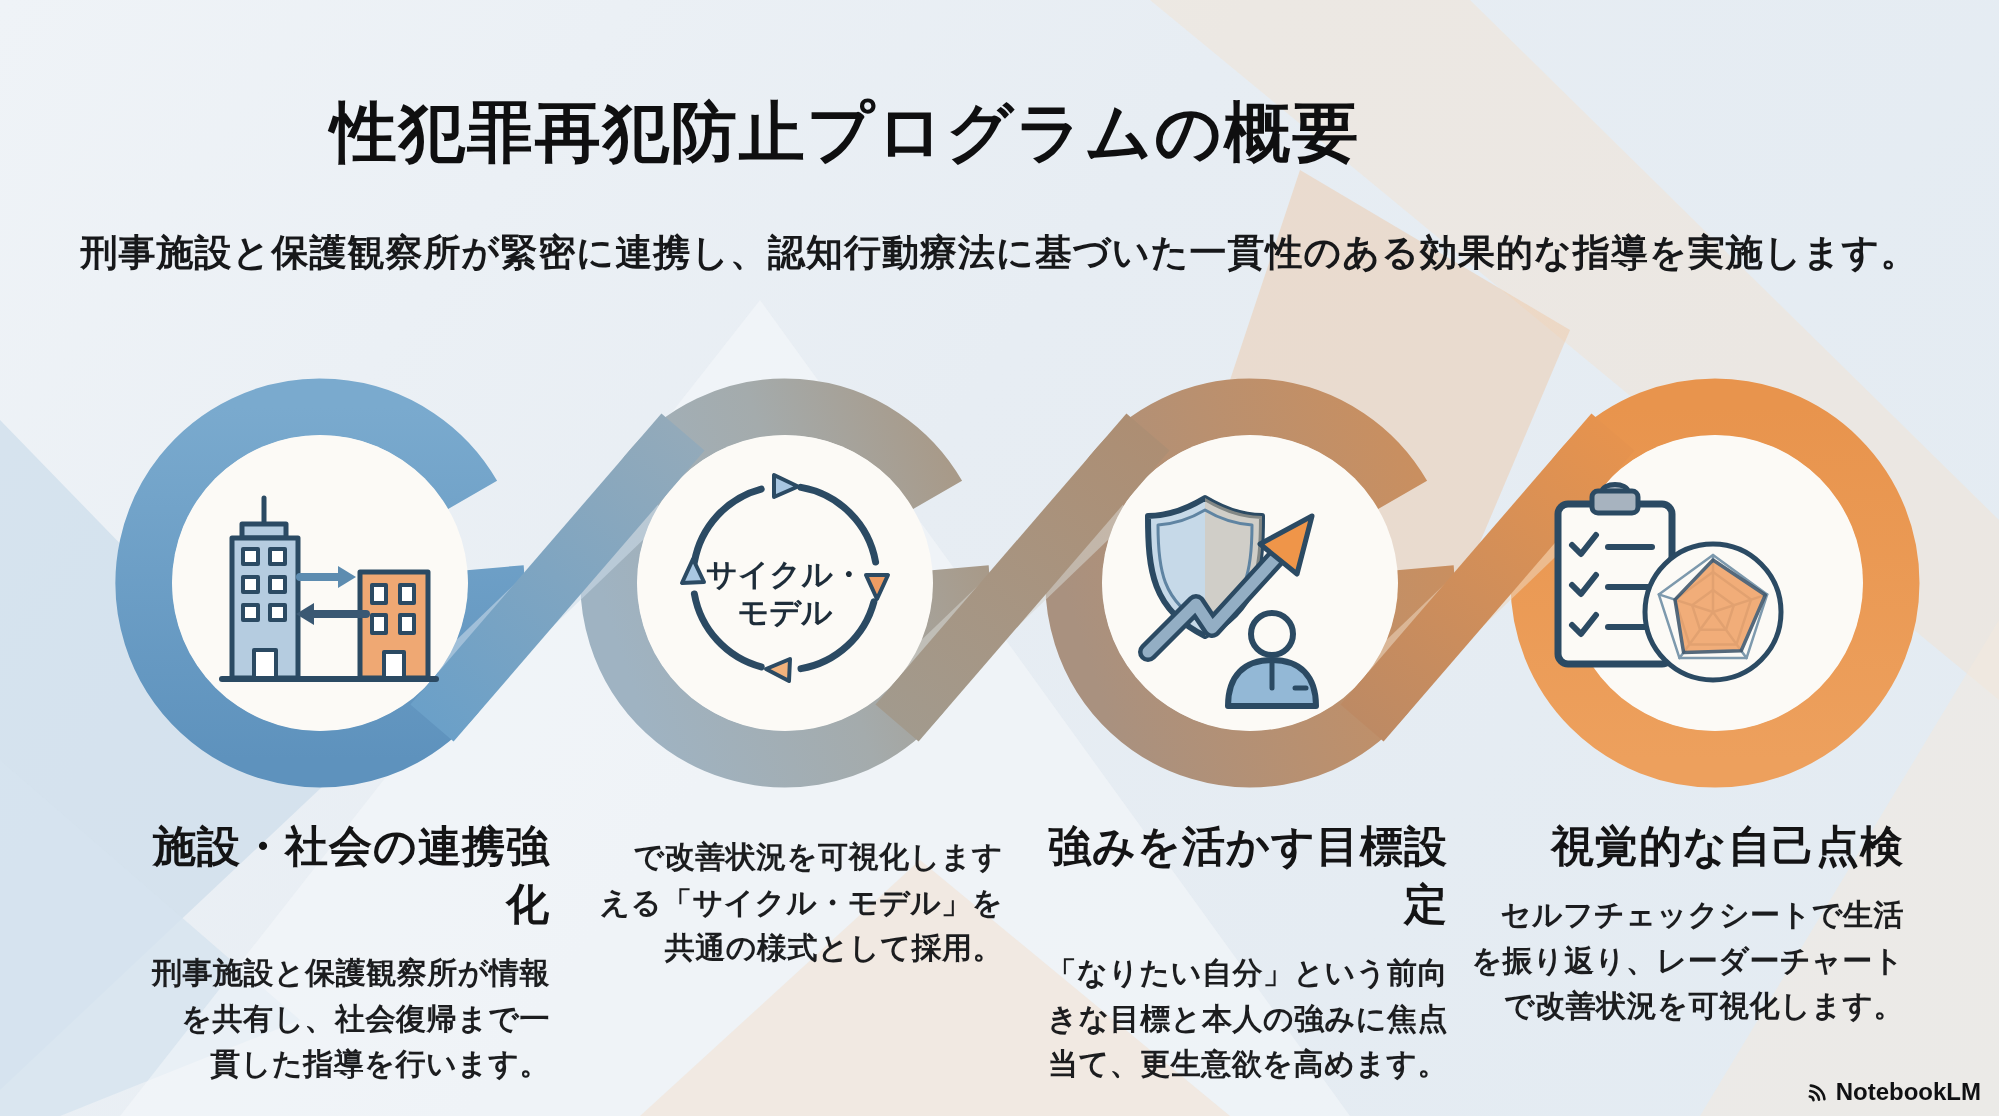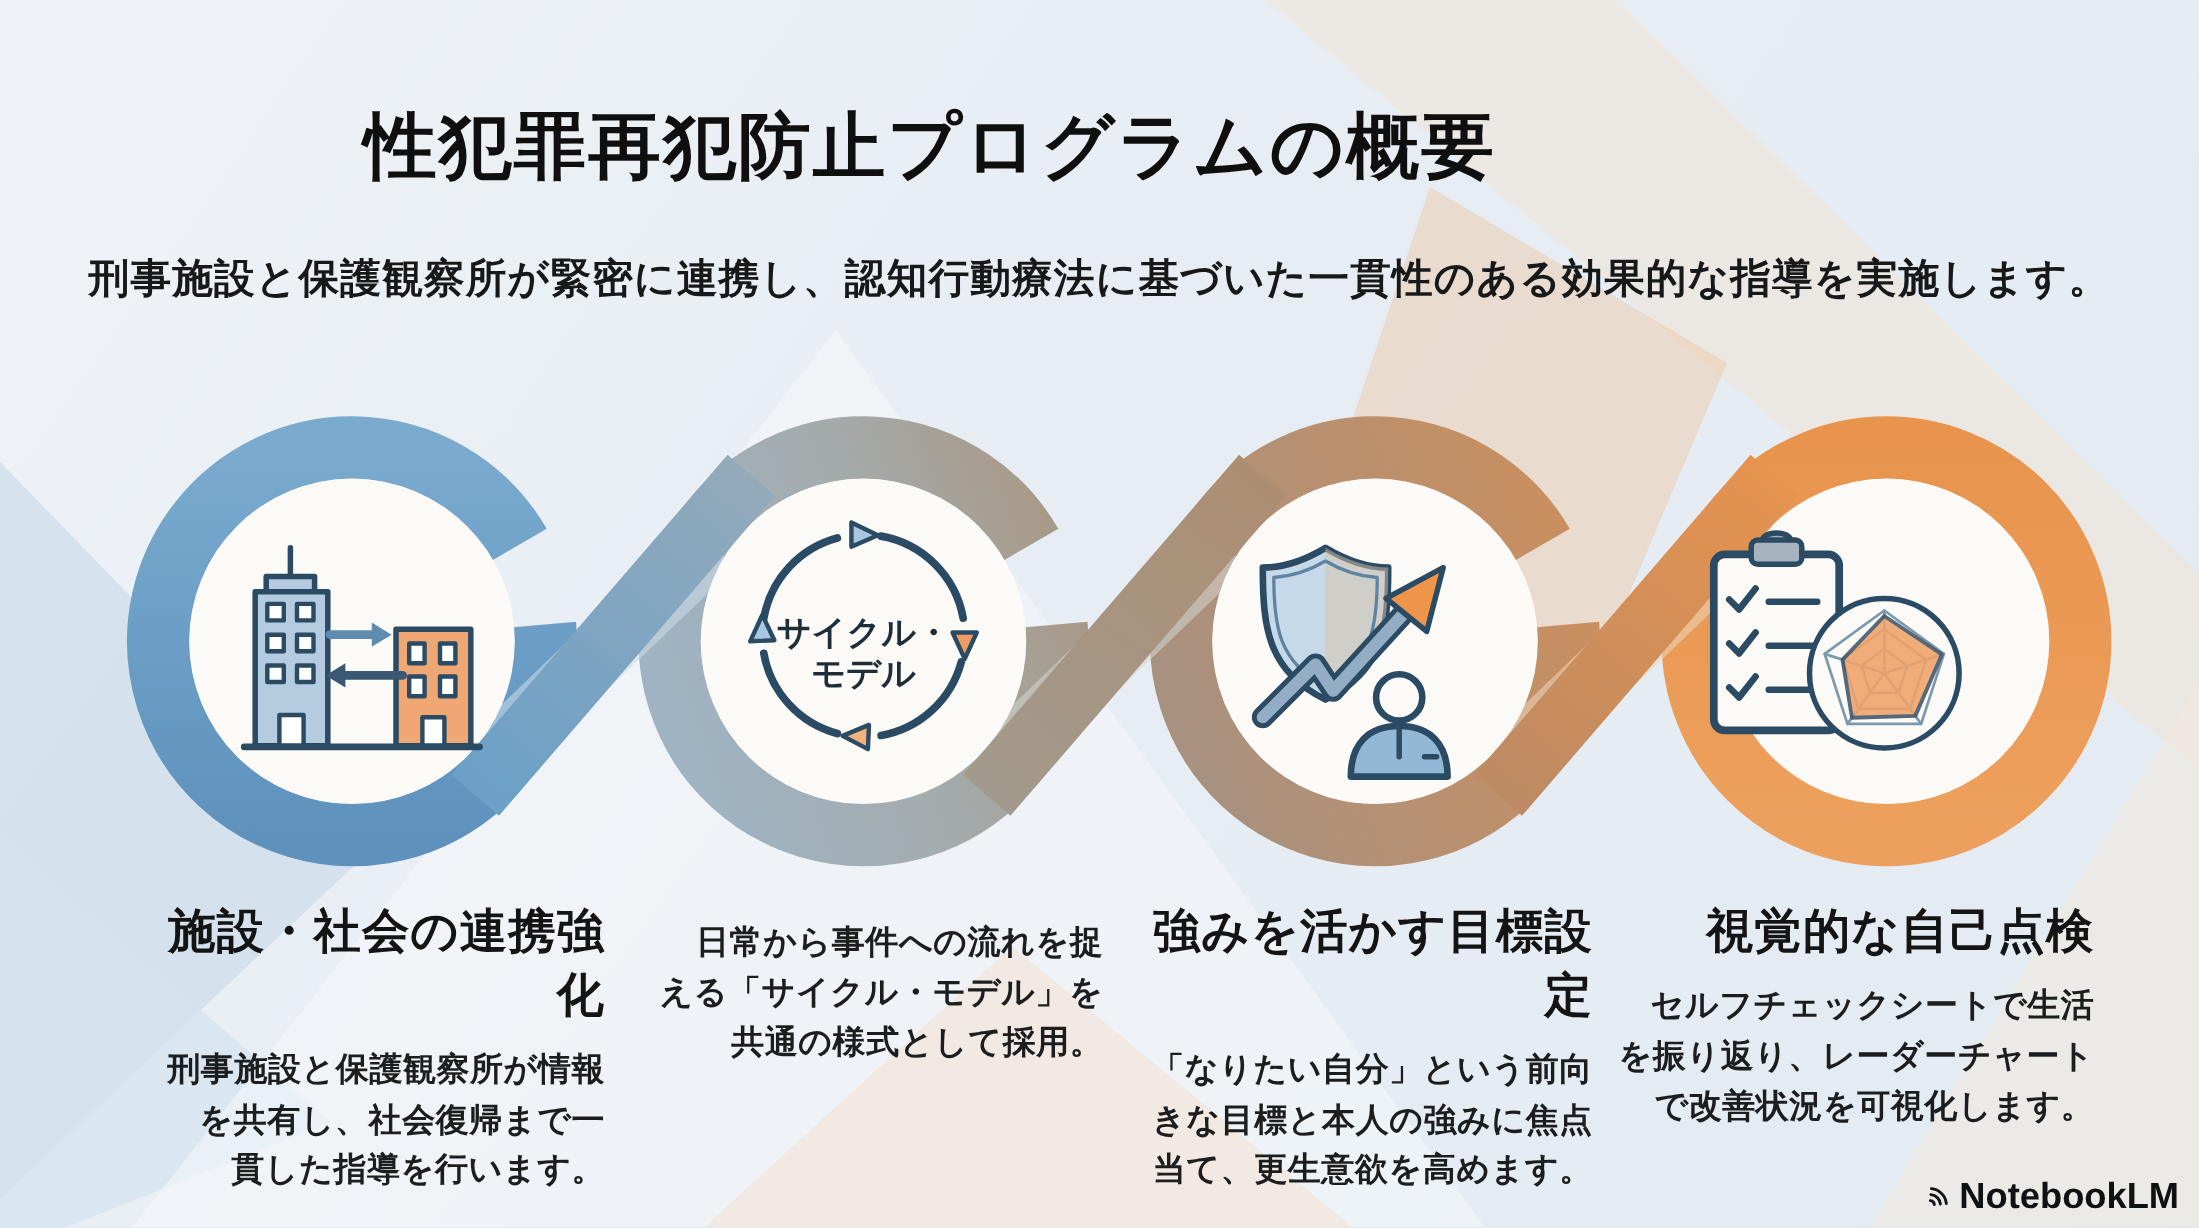--- a/index.html
+++ b/index.html
@@ -11,21 +11,21 @@
   .title{position:absolute;left:0;top:88px;width:1691px;text-align:center;
     font-size:66px;font-weight:900;color:#0f0f10;letter-spacing:2px;}
   .subtitle{position:absolute;left:0;top:228px;width:1999px;text-align:center;
     font-size:37px;font-weight:700;color:#17181a;letter-spacing:1px;}
   .col{position:absolute;top:818px;width:440px;text-align:right;}
   .col .head{font-size:43px;font-weight:800;color:#141415;letter-spacing:1px;}
   .col .body{margin-top:16px;font-size:30px;font-weight:600;line-height:1.52;
     color:#1c1d1f;white-space:pre-line;letter-spacing:0.5px;}
   .col1{left:110px;} .col2{left:563px;} .col3{left:1008px;} .col4{left:1464px;}
   .footer{position:absolute;right:18px;bottom:10px;display:flex;align-items:center;gap:7px;}
-  .footer .brand{font-size:33px;font-weight:700;color:#101113;}
+  .footer .brand{font-size:24px;font-weight:700;color:#101113;}
 </style>
 </head>
 <body>
 
 <div class="canvas">
 
   <svg class="scene" viewBox="0 0 1999 1116">
     <defs>
       <linearGradient id="gradRing1" gradientUnits="userSpaceOnUse" x1="320" y1="407" x2="320" y2="759">
         <stop offset="0" stop-color="#7aaace"></stop>
@@ -182,21 +182,21 @@
   <div class="title">性犯罪再犯防止プログラムの概要</div>
   <div class="subtitle">刑事施設と保護観察所が緊密に連携し、認知行動療法に基づいた一貫性のある効果的な指導を実施します。</div>
 
   <div class="col col1">
     <div class="head">施設・社会の連携強化</div>
     <div class="body">刑事施設と保護観察所が情報
 を共有し、社会復帰まで一
 貫した指導を行います。</div>
   </div>
   <div class="col col2">
-    <div class="body">日常から事件への流れを捉
+    <div class="body">で改善状況を可視化します
 える「サイクル・モデル」を
 共通の様式として採用。</div>
   </div>
   <div class="col col4">
     <div class="head">視覚的な自己点検</div>
     <div class="body">セルフチェックシートで生活
 を振り返り、レーダーチャート
 で改善状況を可視化します。</div>
   </div>
   <div class="col col3">

